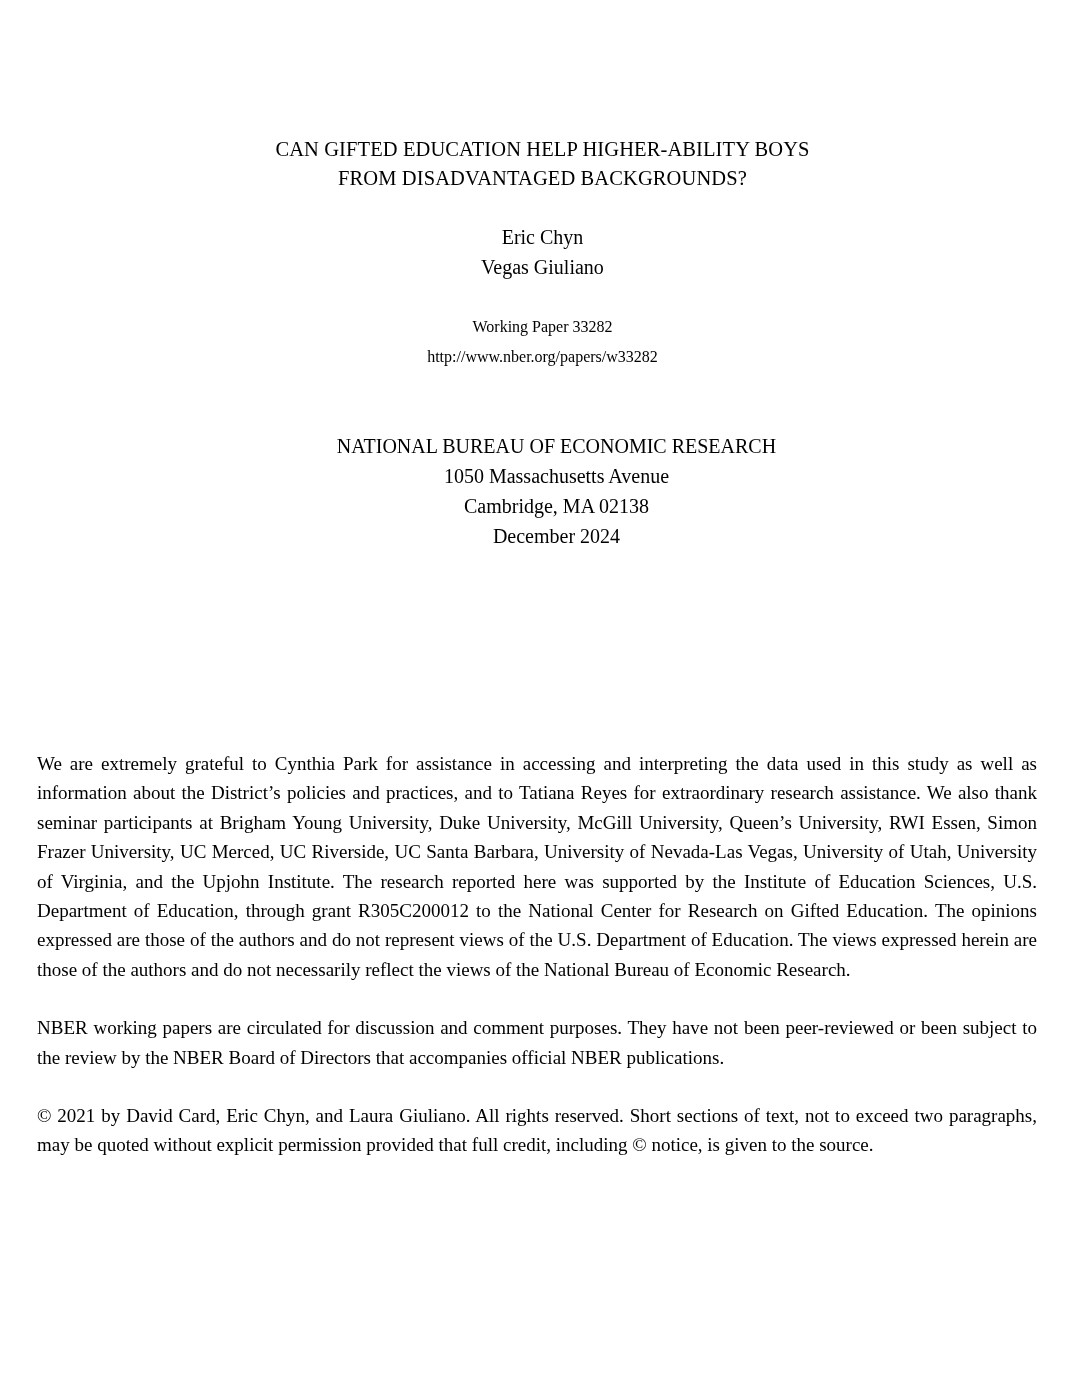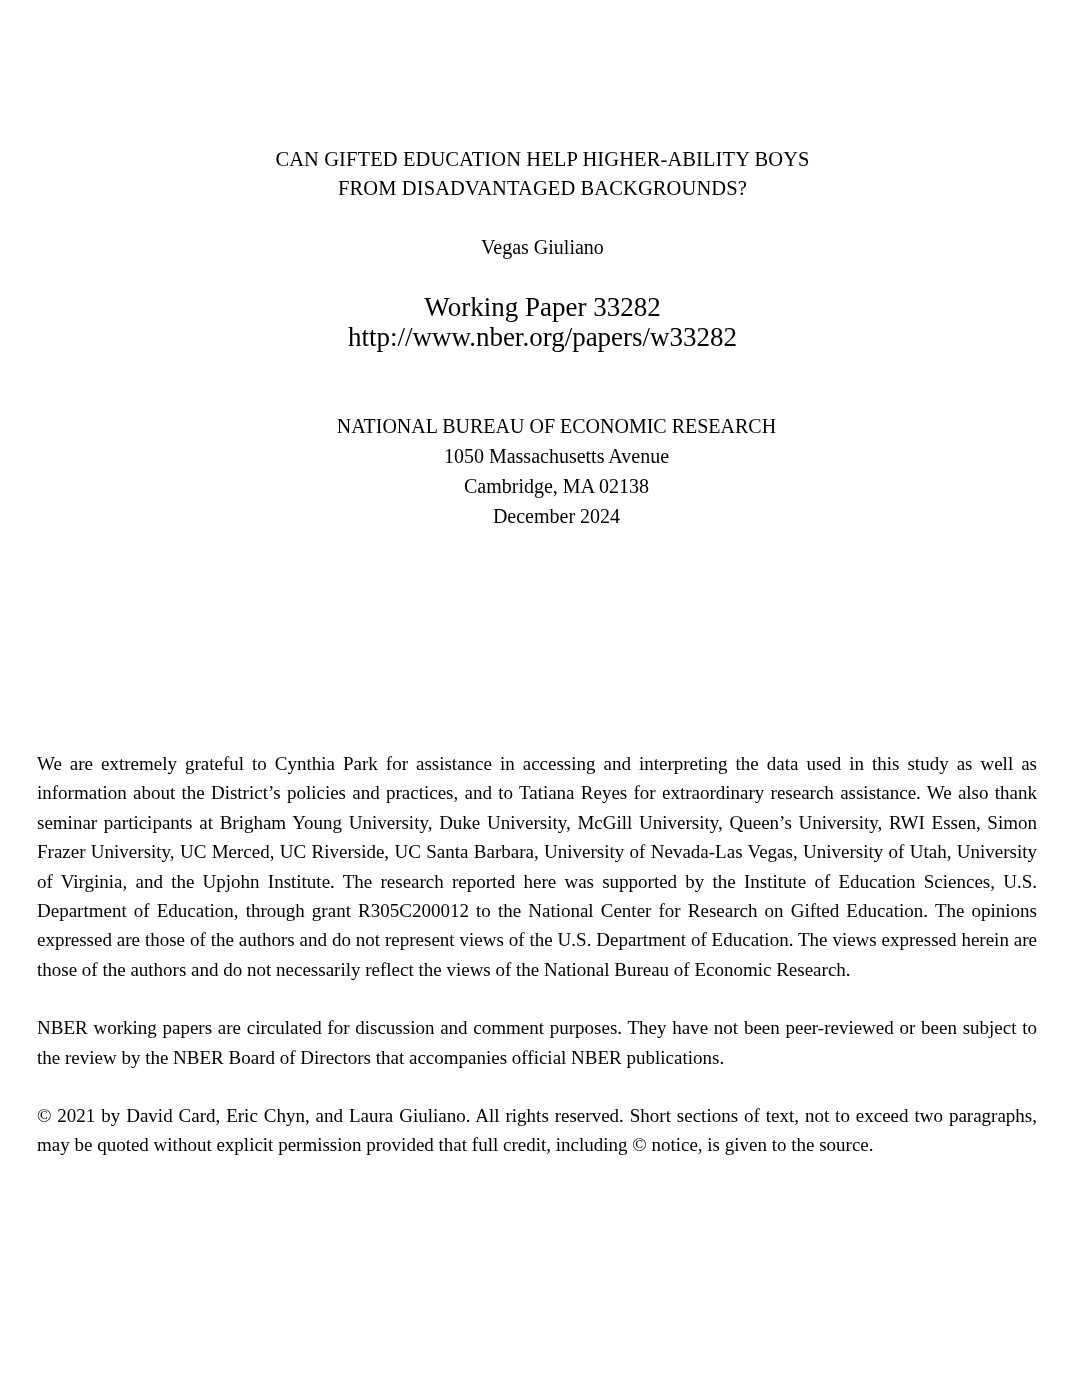--- a/index.html
+++ b/index.html
@@ -16,21 +16,21 @@
     overflow: hidden;
     font-family: "Liberation Serif", "DejaVu Serif", serif;
     color: #000000;
     -webkit-font-smoothing: antialiased;
   }
 
   
   .header-block {
     position: absolute;
     left: 0;
-    top: 145px;
+    top: 135px;
     width: 1085px;
     text-align: center;
   }
   .title {
     font-size: 20.5px;
     line-height: 29px;
     letter-spacing: 0.1px;
     font-weight: normal;
     margin: 0;
   }
@@ -42,21 +42,21 @@
     margin-top: 29px;
     font-size: 20px;
     line-height: 30px;
   }
   .authors .aline {
     display: block;
   }
 
   .paper-info {
     margin-top: 30px;
-    font-size: 27px;
+    font-size: 16px;
     line-height: 30px;
   }
   .paper-info .pline {
     display: block;
   }
 
   .org-block {
     margin-top: 59px;
     font-size: 20px;
     line-height: 30px;
@@ -94,20 +94,21 @@
 <div class="page">
 
   <div class="header-block">
 
     <h1 class="title">
       <span class="tline">CAN GIFTED EDUCATION HELP HIGHER-ABILITY BOYS</span>
       <span class="tline">FROM DISADVANTAGED BACKGROUNDS?</span>
     </h1>
 
     <div class="authors">
+      <span class="aline">Eric Chyn</span>
       <span class="aline">Vegas Giuliano</span>
     </div>
 
     <div class="paper-info">
       <span class="pline">Working Paper 33282</span>
       <span class="pline">http://www.nber.org/papers/w33282</span>
     </div>
 
     <div class="org-block">
       <span class="oline">NATIONAL BUREAU OF ECONOMIC RESEARCH</span>

